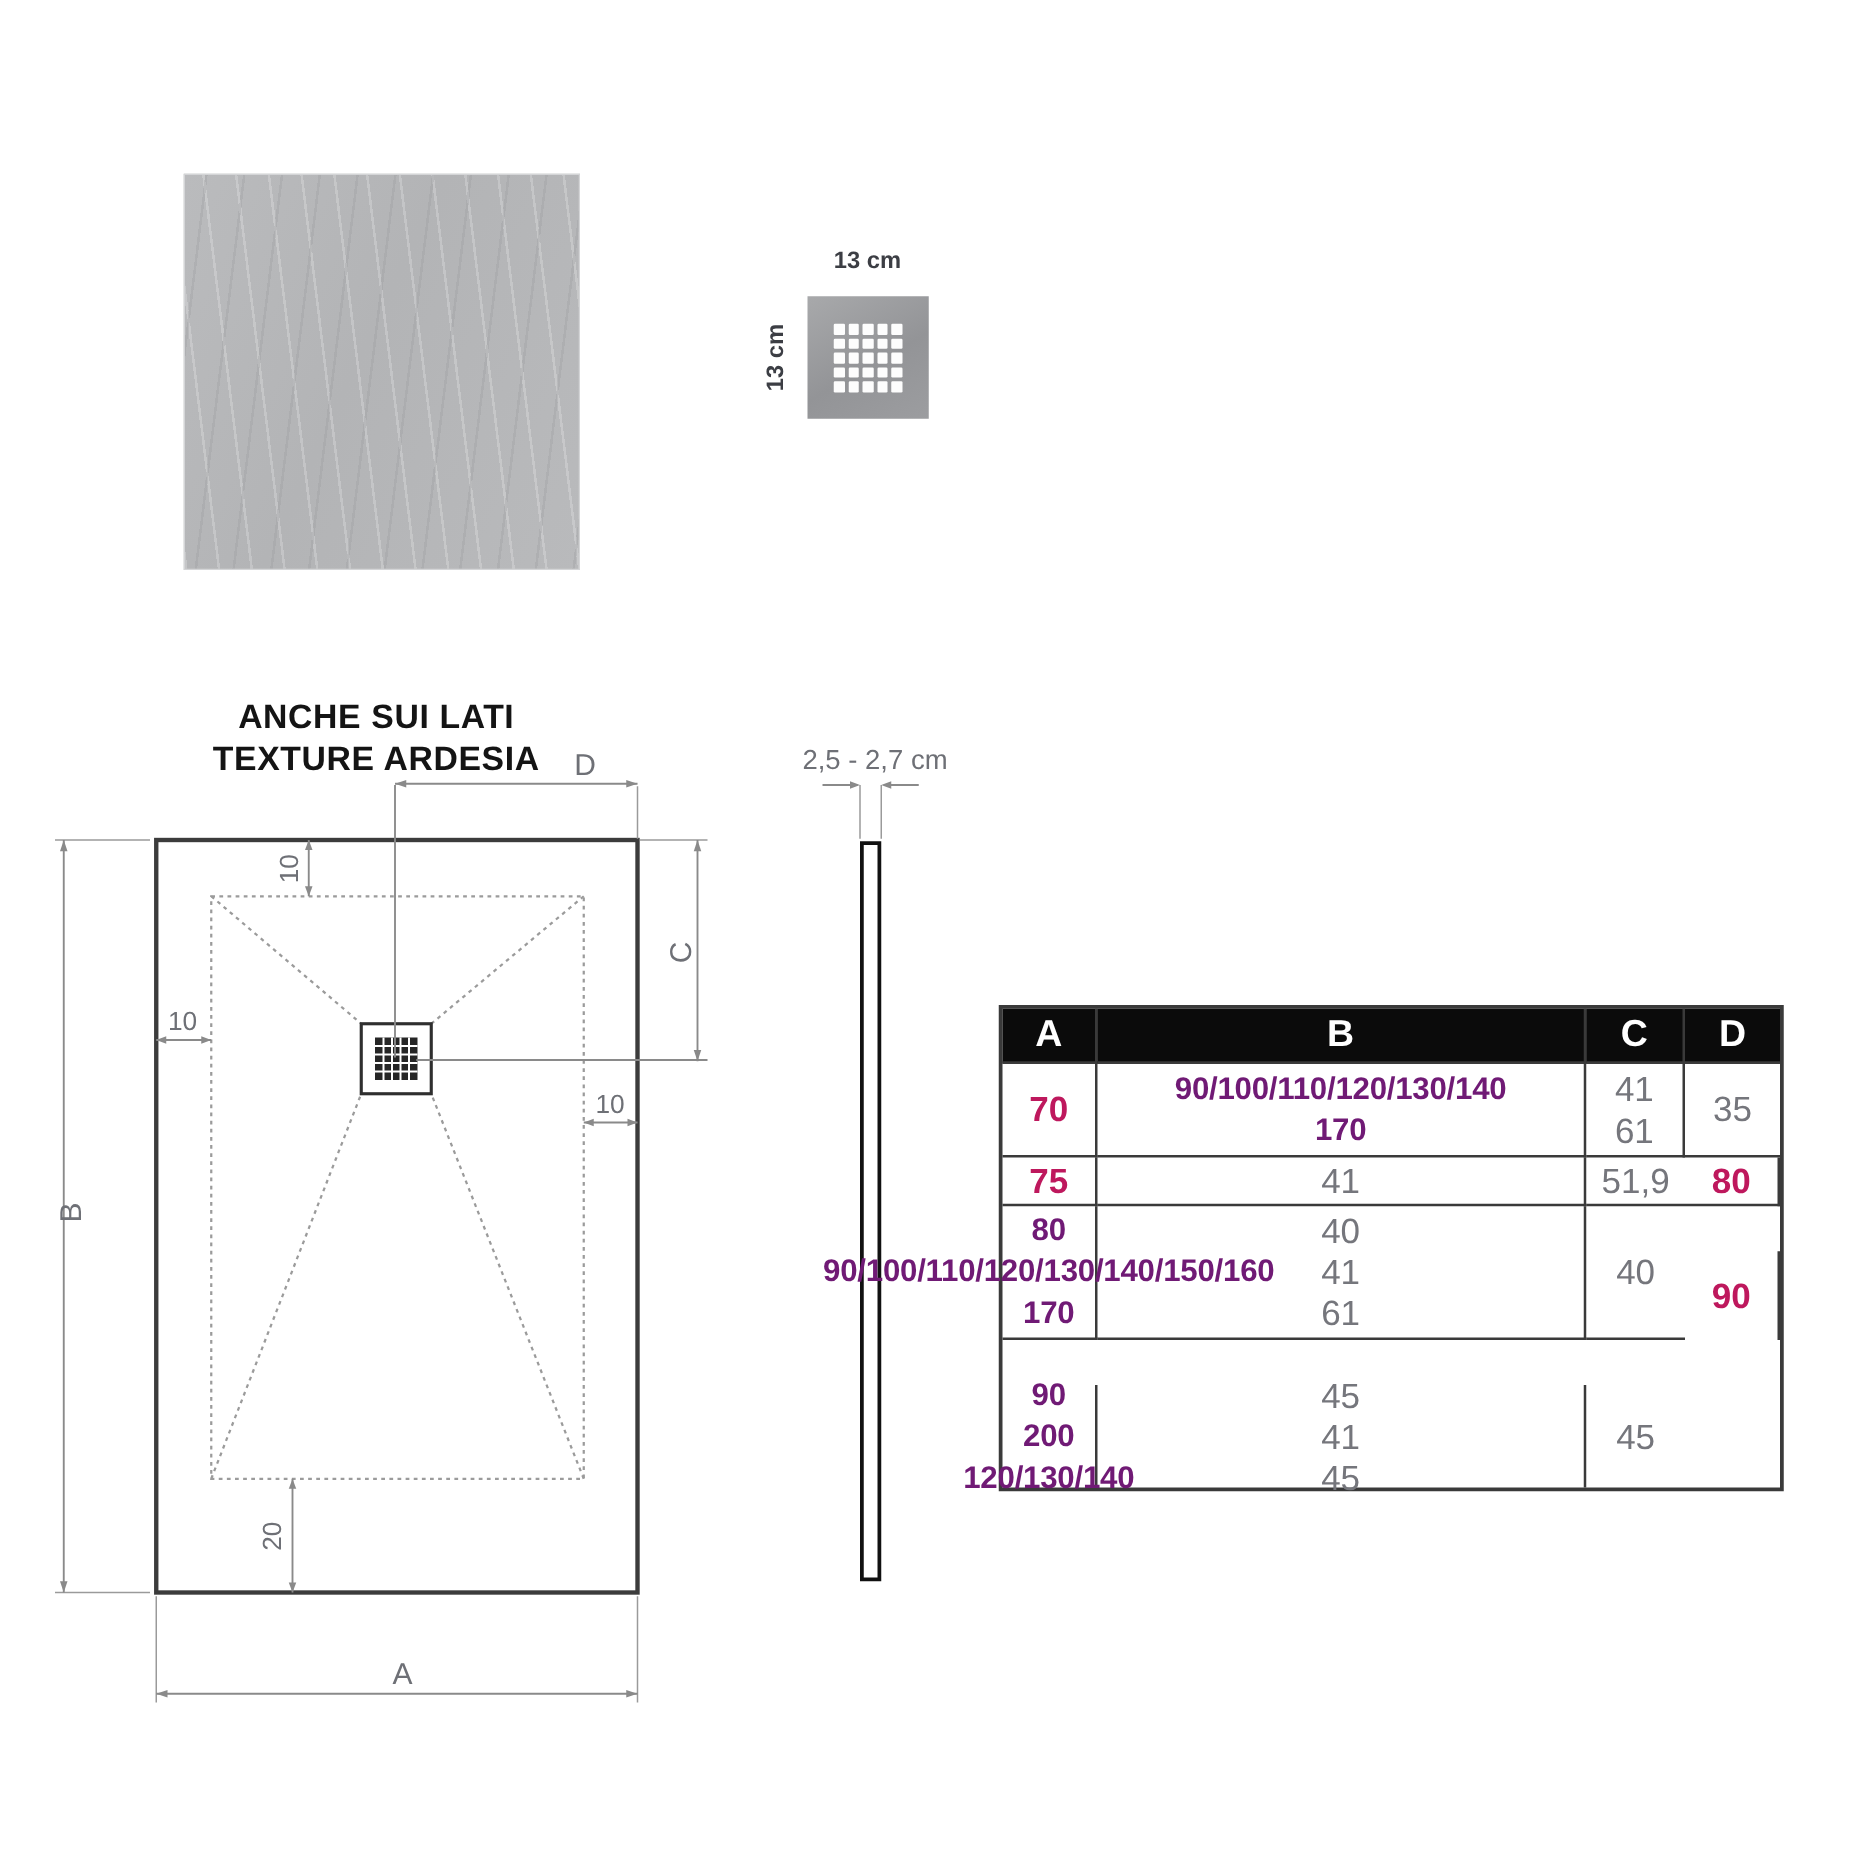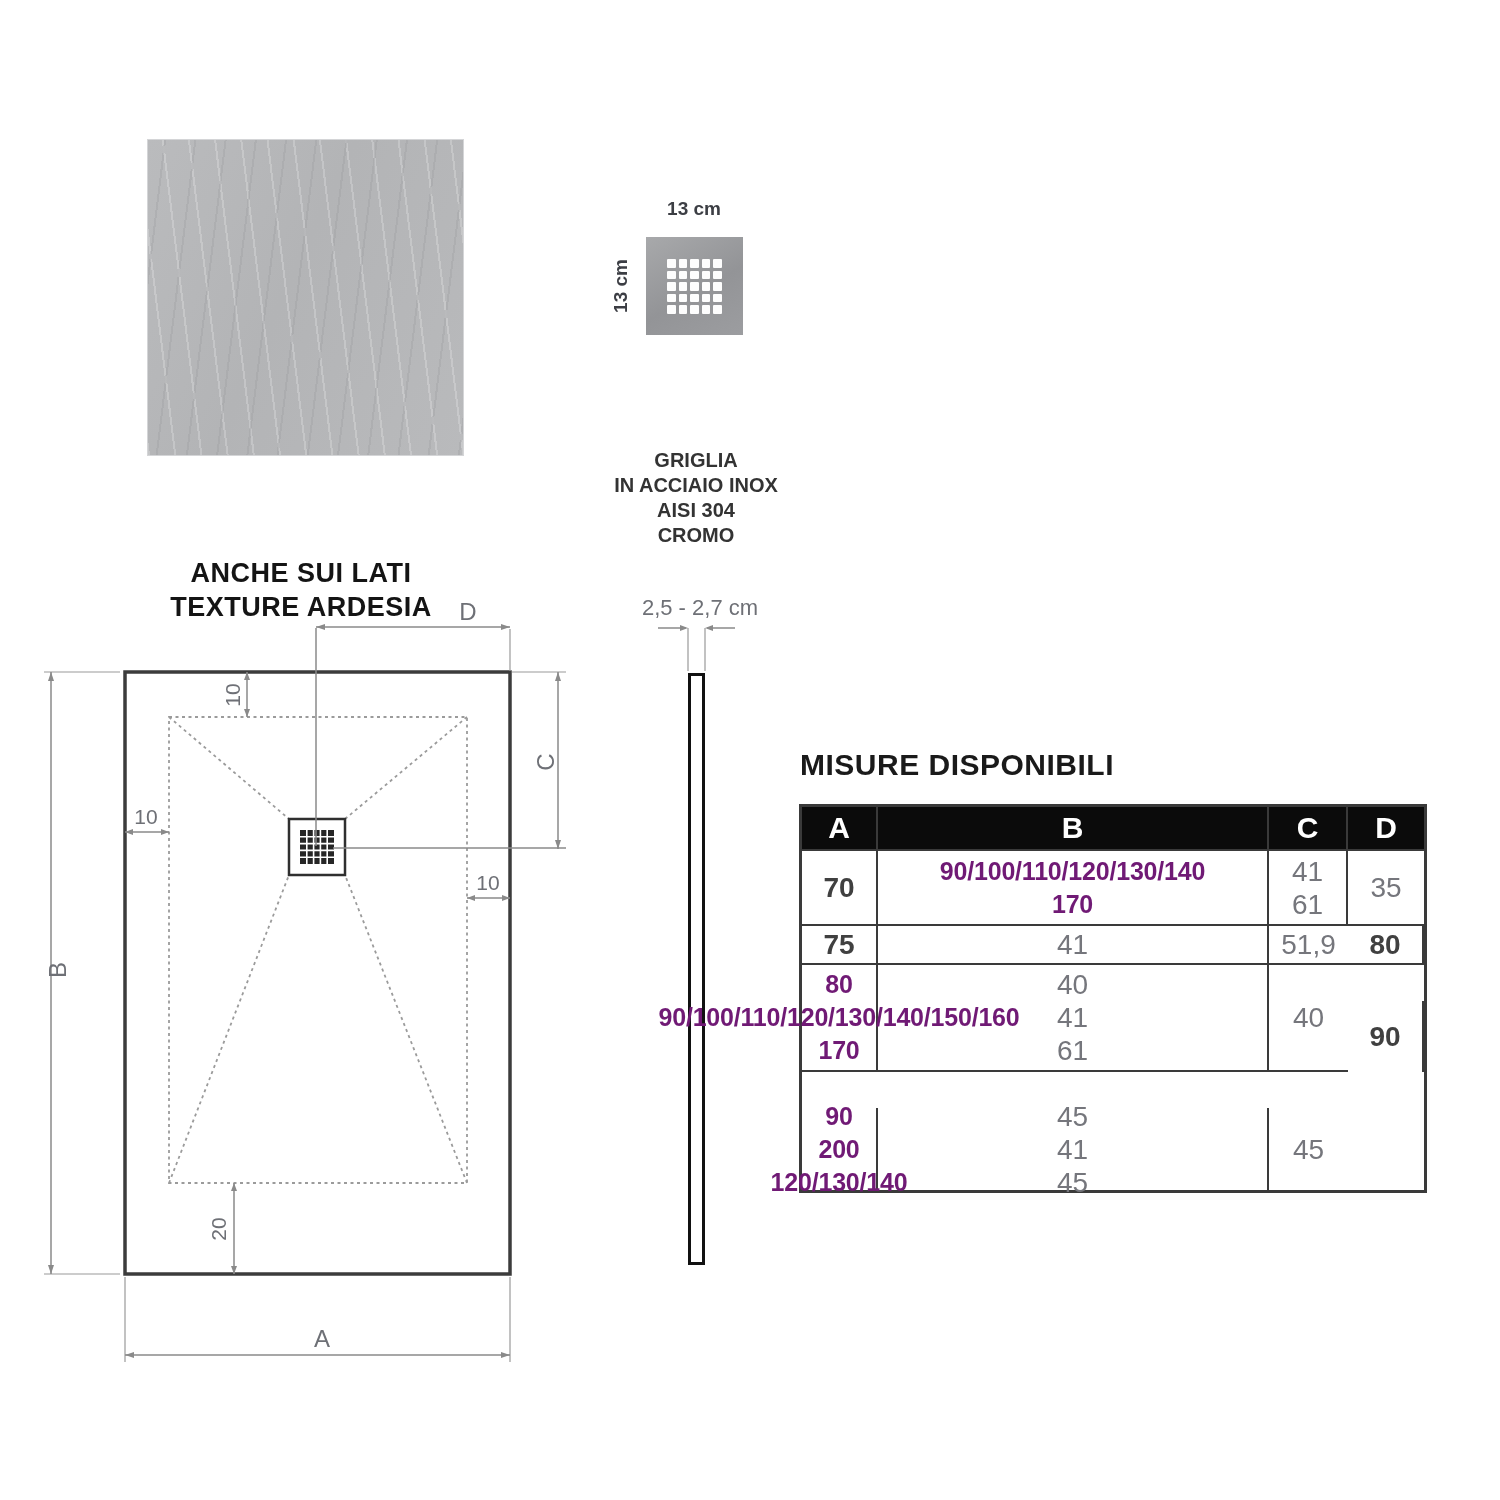--- a/index.html
+++ b/index.html
@@ -66,21 +66,21 @@
     grid-template-rows:44px 75px 39px 107px 118px;
   }
   .cell{
     display:flex;flex-direction:column;align-items:center;justify-content:center;
     border-right:2px solid #3a3a3a;border-bottom:2px solid #3a3a3a;
     text-align:center;
   }
   .cell.lastcol{border-right:none;}
   .cell.lastrow{border-bottom:none;margin-top:36px;}
   .th{background:#0b0b0b;color:#ffffff;font-weight:bold;font-size:30px;}
-  .val-a{font-weight:bold;font-size:28px;color:#404040;}
+  .val-a{font-weight:bold;font-size:28px;color:#be185d;}
   .val-b{font-weight:bold;font-size:25px;color:#701a75;line-height:33px;letter-spacing:-0.2px;white-space:nowrap;}
   .val-c,.val-d{font-size:28px;color:#75767c;line-height:33px;}
 </style>
 </head>
 <body>
 
 <div class="canvas">
 
   <div class="texture-square"></div>
   <div class="texture-caption">
@@ -111,26 +111,20 @@
         <i></i>
         <i></i>
         <i></i>
         <i></i>
       <i></i>
         <i></i>
         <i></i>
         <i></i>
         <i></i>
     </div>
-  </div>
-  <div class="grille-caption">
-    <div>GRIGLIA</div>
-    <div>IN ACCIAIO INOX</div>
-    <div>AISI 304</div>
-    <div>CROMO</div>
   </div>
 
   <svg class="plan-svg" width="560" height="775" viewBox="30 595 560 775" xmlns="http://www.w3.org/2000/svg">
 
     <rect x="125" y="672" width="385" height="602" fill="#ffffff" stroke="#3c3c3c" stroke-width="3.5"></rect>
 
     <rect x="169" y="717" width="298" height="466" class="dashed"></rect>
     <path class="dashed" d="M169 717 L289 819 M467 717 L345 819 M169 1183 L289 875 M467 1183 L345 875"></path>
 
     <rect x="289" y="819" width="56" height="56" fill="#ffffff" stroke="#2f2f2f" stroke-width="2.5"></rect>
@@ -187,21 +181,20 @@
 
   <svg class="profile-svg" width="200" height="680" viewBox="590 595 200 680" xmlns="http://www.w3.org/2000/svg">
     <rect x="689.5" y="674.5" width="14" height="589" fill="#ffffff" stroke="#111111" stroke-width="3"></rect>
     <path class="thinext" d="M688 628 V671 M705 628 V671"></path>
     <path class="dimline" d="M658 628 H686 M707 628 H735"></path>
     <polygon class="arr" points="688,628 680,625 680,631"></polygon>
       <polygon class="arr" points="705,628 713,625 713,631"></polygon>
     <text class="dimnum" x="700" y="615" text-anchor="middle" style="font-size:22px">2,5 - 2,7 cm</text>
   </svg>
 
-  <div class="table-title">MISURE DISPONIBILI</div>
 
   <div class="sizes-table">
 
     <div class="cell th">A</div>
     <div class="cell th">B</div>
     <div class="cell th">C</div>
     <div class="cell th lastcol">D</div>
 
     <div class="cell val-a">70</div>
     <div class="cell val-b">

